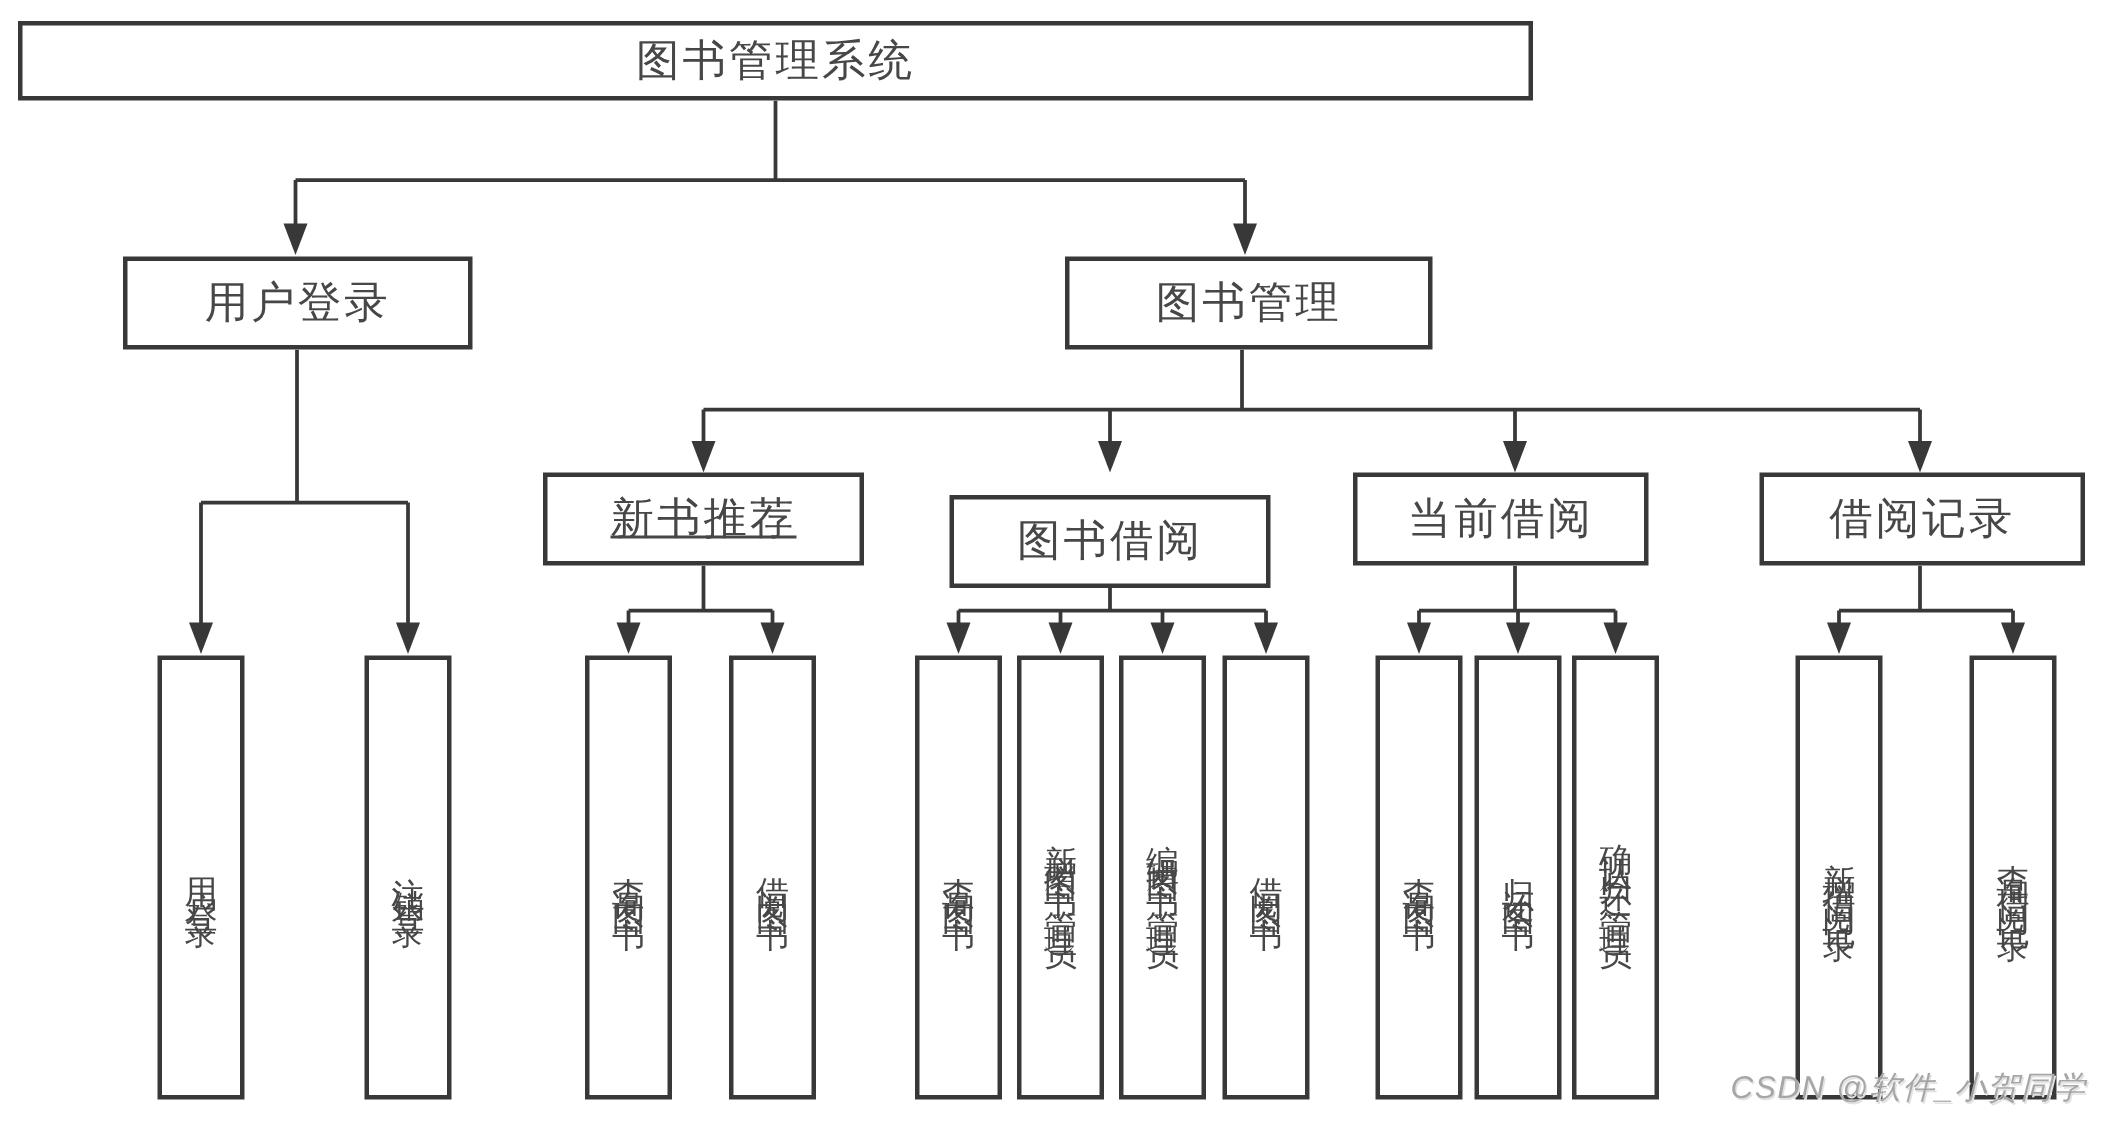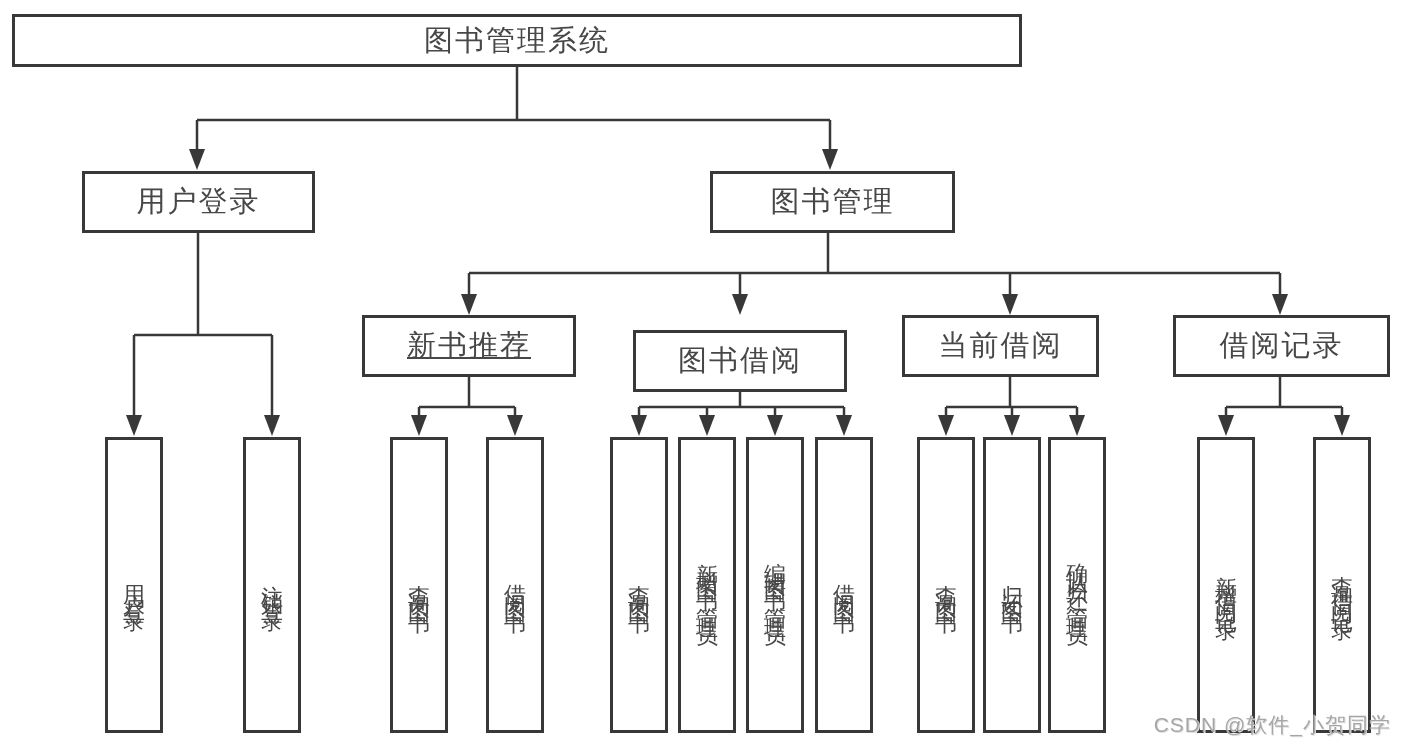--- a/index.html
+++ b/index.html
@@ -33,20 +33,21 @@
   .connectors path { stroke:#383838; stroke-width:2.5; fill:none; }
   .connectors polygon { fill:#383838; stroke:none; }
   .watermark {
     position:absolute;
     right:14px; bottom:8px;
     font-size:21px;
     color:#a6a6a6;
     text-shadow:1px 1px 0 #e2e2e2;
     letter-spacing:1px;
     white-space:nowrap;
+    font-style:italic;
   }
 </style>
 </head>
 <body>
 
 <div class="canvas">
 
   <svg class="connectors" viewBox="0 0 1405 747">
     <g>
       <path d="M517,67 V120 M197,120 H830 M197,120 V150 M830,120 V150"></path>

